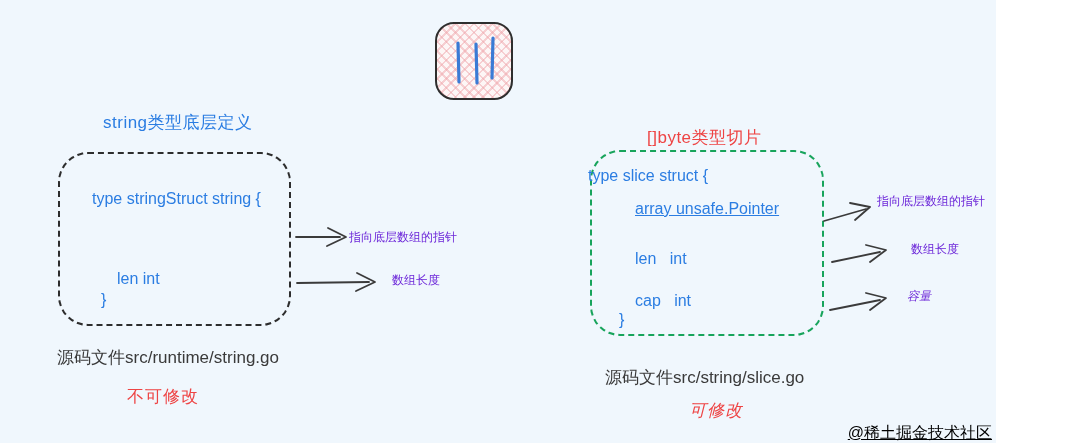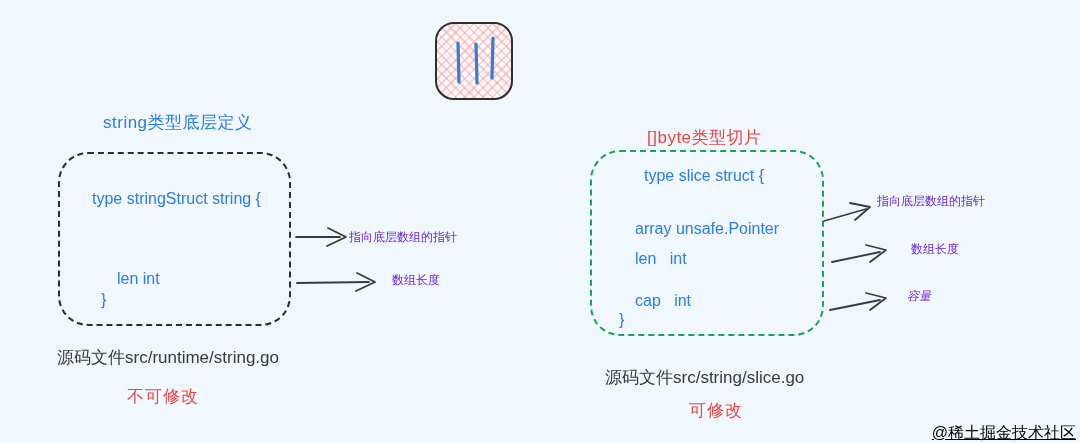--- a/index.html
+++ b/index.html
@@ -1,18 +1,18 @@
 <!DOCTYPE html>
 <html><head>
 <meta charset="utf-8">
 <style>
   html,body{margin:0;padding:0;}
   .canvas{
     position:relative;
-    width:1080px;height:443px;
+    width:996px;height:443px;
     background:#f0f7fd;
     overflow:hidden;
     font-family:"Liberation Sans","DejaVu Sans",sans-serif;
   }
   
   .app-icon{
     position:absolute;left:435px;top:22px;width:78px;height:78px;
     box-sizing:border-box;border:2.5px solid #2e2e2e;border-radius:19px;
     background:
       repeating-linear-gradient(45deg, rgba(238,160,166,.45) 0 1.8px, transparent 1.8px 6.5px),
@@ -27,39 +27,39 @@
   
   .struct-box{position:absolute;box-sizing:border-box;border-radius:30px;}
   .box-left{left:58px;top:152px;width:233px;height:174px;border:2.4px dashed #2d2d2d;}
   .box-right{left:590px;top:150px;width:234px;height:186px;border:2.4px dashed #18a45c;}
   
   .code{position:absolute;font-size:16px;color:#2b7de2;white-space:pre;}
   .lc0{left:92px;top:190px;}
   .lc1{left:115px;top:229px;}
   .lc2{left:117px;top:270px;}
   .lc3{left:101px;top:291px;}
-  .rc0{left:644px;top:167px;}
-  .rc1{left:635px;top:220px;}
+  .rc0{left:588px;top:167px;}
+  .rc1{left:635px;top:200px;text-decoration:underline;}
   .rc2{left:635px;top:250px;}
   .rc3{left:635px;top:292px;}
   .rc4{left:619px;top:311px;}
   
   .anno{position:absolute;font-size:12px;color:#6d28d9;white-space:pre;}
   .la0{left:349px;top:229px;}
   .la1{left:392px;top:272px;}
   .ra0{left:877px;top:193px;}
   .ra1{left:911px;top:241px;}
   .ra2{left:907px;top:288px;font-style:italic;}
   
   .source{position:absolute;font-size:17px;color:#3a3a3a;white-space:pre;}
   .src-left{left:57px;top:346px;text-align:center;}
   .src-right{left:605px;top:366px;}
   .mut{position:absolute;font-size:17px;color:#ee4444;white-space:pre;letter-spacing:1px;}
   .mut-left{left:127px;top:385px;}
-  .mut-right{left:689px;top:399px;}
+  .mut-right{left:689px;top:399px;font-style:italic;}
   
   .arrows{position:absolute;left:0;top:0;pointer-events:none;}
   
   .watermark{position:absolute;right:4px;top:423px;font-size:16px;color:#000000;white-space:pre;text-decoration:underline;}
 </style>
 </head>
 <body>
 
 <div class="canvas">
 

